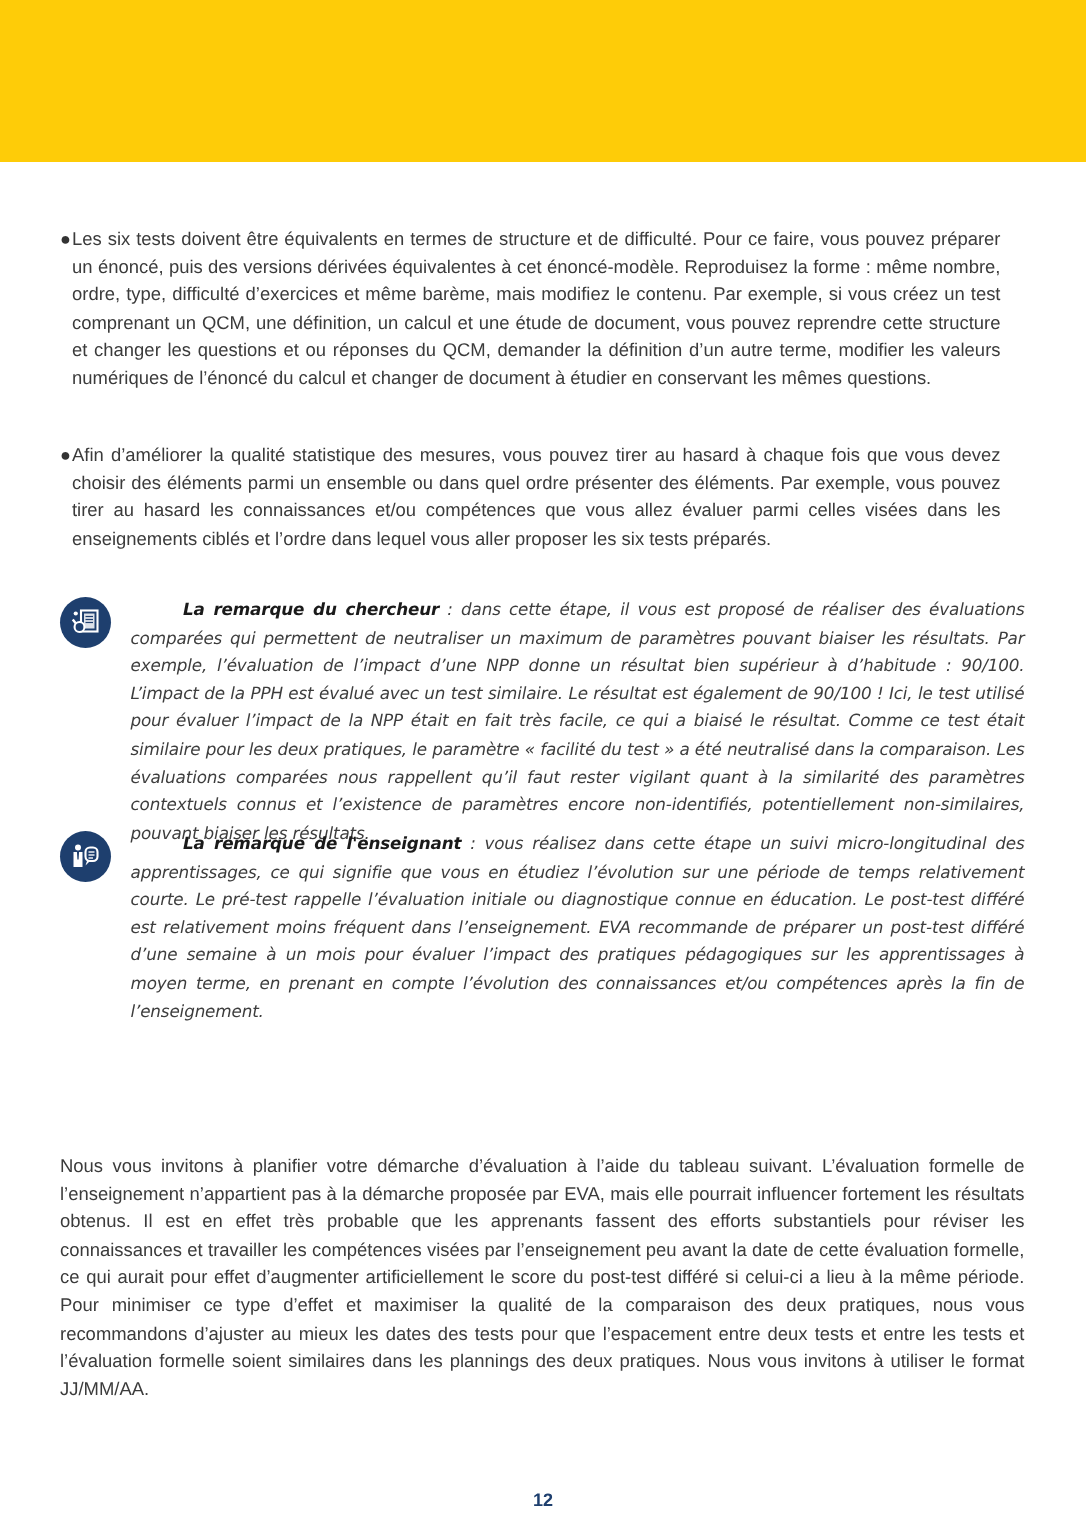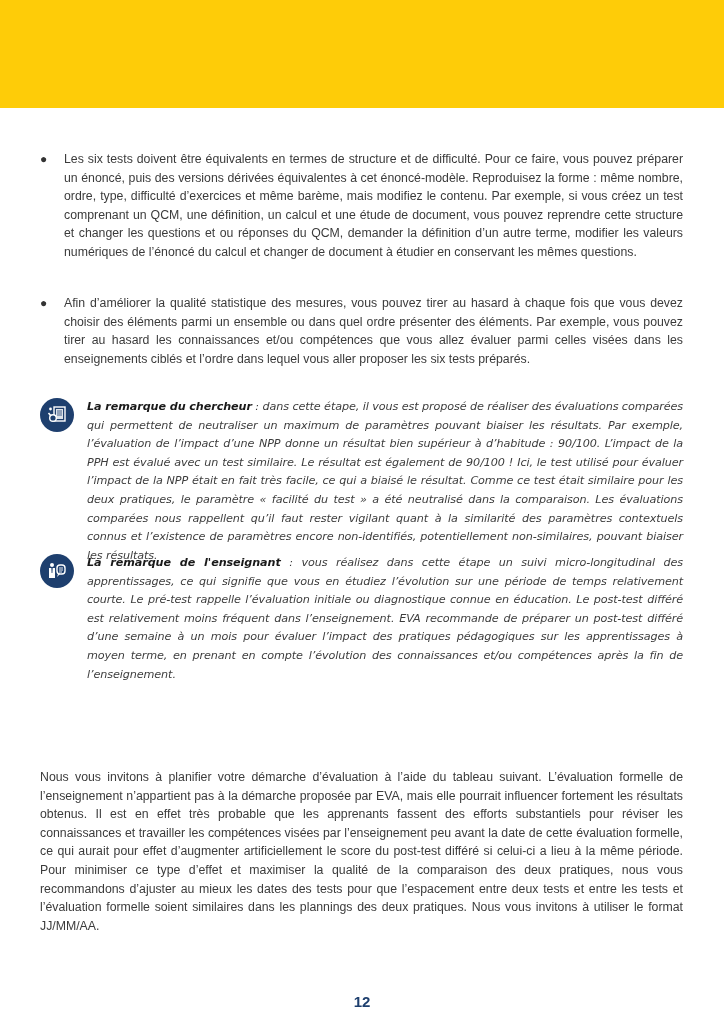--- a/index.html
+++ b/index.html
@@ -7,39 +7,39 @@
     width: 724px; height: 1023px; background: #ffffff; position: relative; overflow: hidden;
     font-family: "Liberation Sans", sans-serif; color: #3b3b3b;
   }
   .top-band { position: absolute; left: 0; top: 0; width: 724px; height: 108px; background: #fecc08; }
   .content { position: absolute; left: 0; top: 0; width: 724px; }
   .para, .bullet-text, .remark-text {
     font-size: 12.3px; line-height: 18.6px; text-align: justify; margin: 0;
   }
   .bullet { position: absolute; left: 40px; width: 643px; }
   .bullet .dot { position: absolute; left: 0; top: 0; font-size: 12px; line-height: 18.6px; color: #333; }
-  .bullet .bullet-text { margin-left: 24px; width: 619px; }
+  .bullet .bullet-text { margin-left: 8px; width: 619px; }
   #bullet-1 { top: 150px; }
   #bullet-2 { top: 294px; }
   .remark { position: absolute; left: 40px; width: 643px; }
   #remark-1 { top: 398px; }
   #remark-2 { top: 554px; }
   .remark .icon-circle {
     position: absolute; left: 0; top: 0; width: 34px; height: 34px; border-radius: 50%;
     background: #1e3f6e; display: flex; align-items: center; justify-content: center;
   }
   .remark .remark-text {
     margin-left: 47px; width: 596px; font-style: italic; font-family: "DejaVu Sans", sans-serif;
     font-size: 11.2px; line-height: 18.6px; letter-spacing: -0.1px; color: #3d3d3d;
   }
-  .remark .remark-title { font-weight: bold; color: #1a1a1a; }
+  .remark .remark-title { font-weight: bold; color: #1a1a1a; margin-left: 35px; }
   #closing { position: absolute; left: 40px; top: 768px; width: 643px; }
   .page-number {
     position: absolute; left: 0; width: 724px; top: 993px; text-align: center;
-    font-size: 15px; font-weight: bold; color: #1e3f6e;
+    font-size: 12px; font-weight: bold; color: #1e3f6e;
   }
 </style>
 </head>
 <body>
 
 <div class="top-band"></div>
 
 <div class="content">
 
   <div class="bullet" id="bullet-1">

